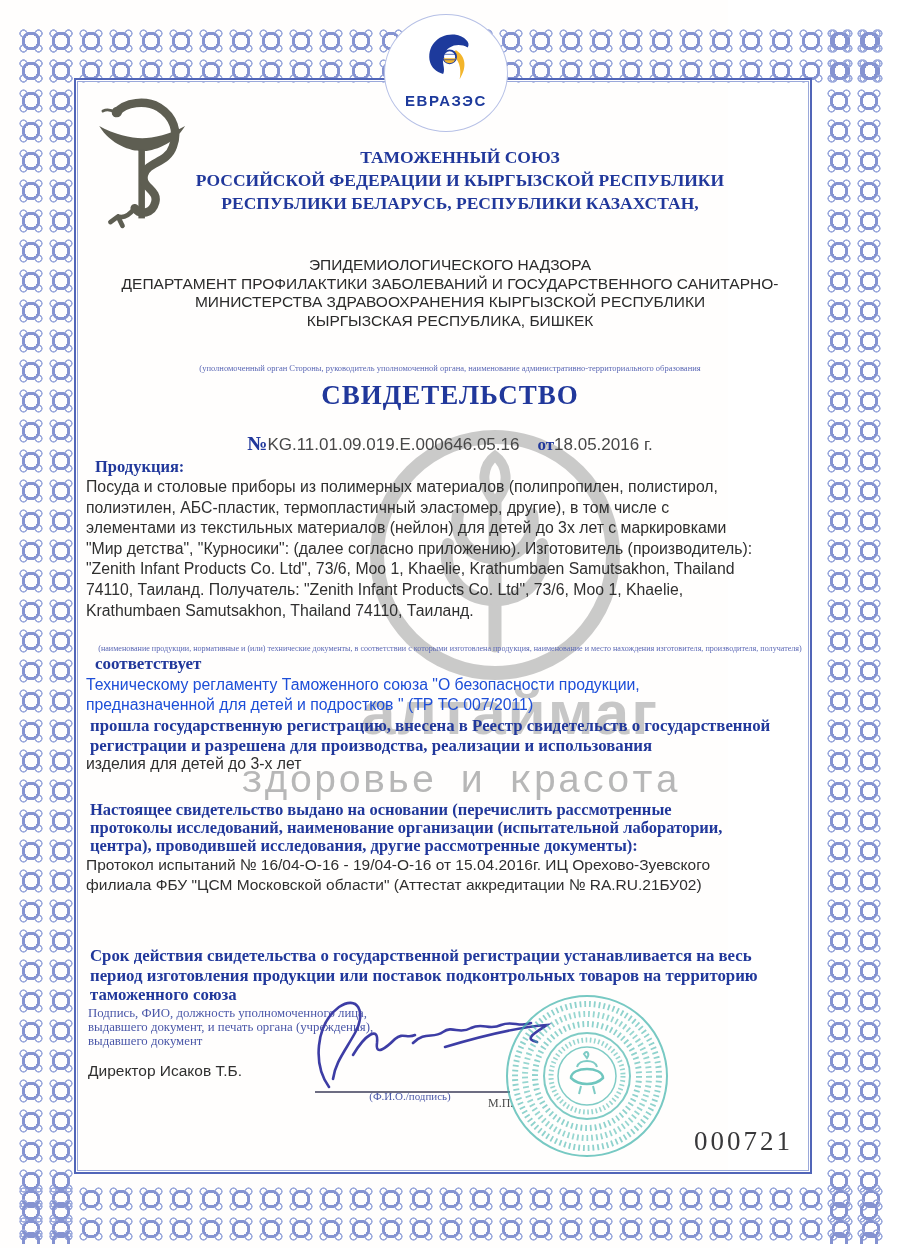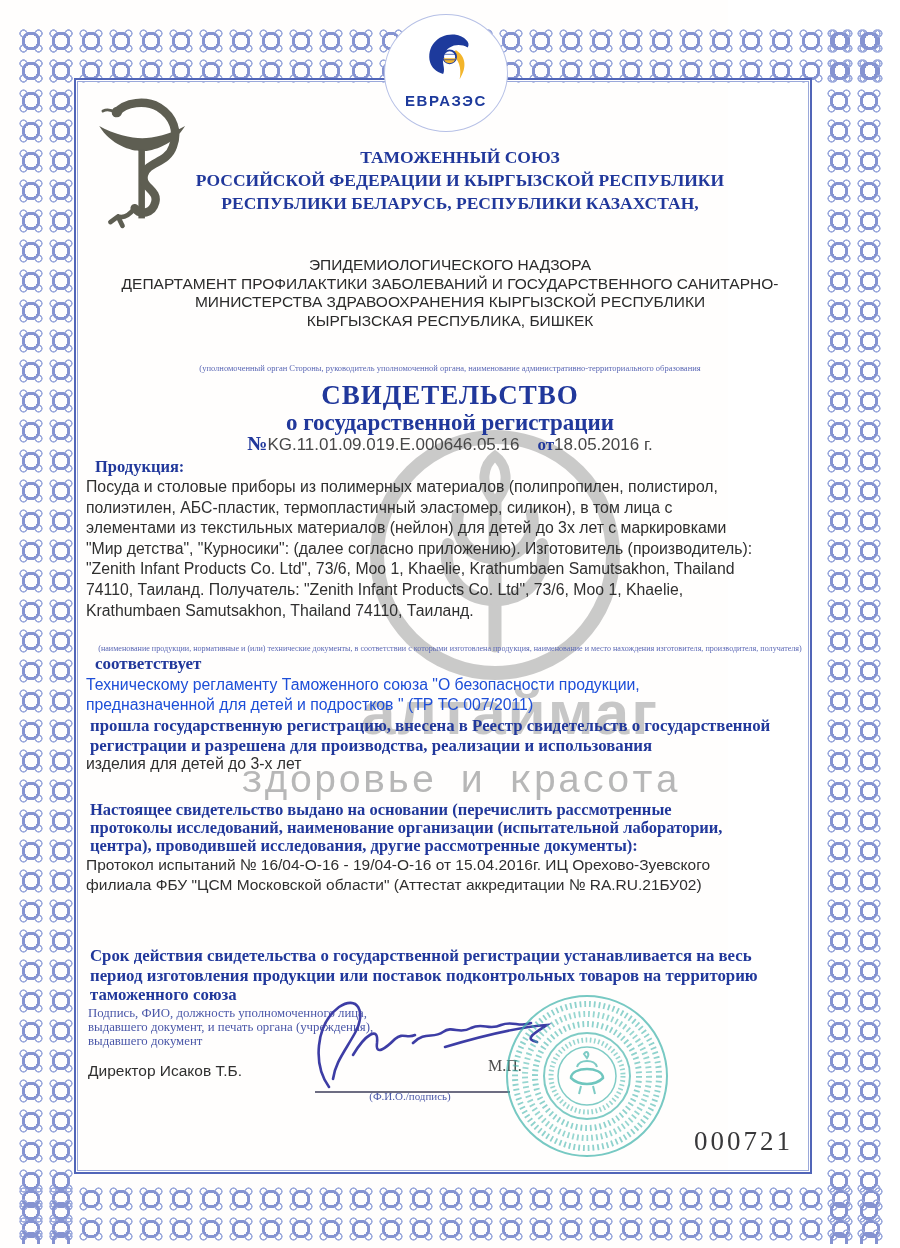--- a/index.html
+++ b/index.html
@@ -60,21 +60,21 @@
   .basis-label{left:90px;top:801px;}
   .basis-label div{font-size:16.5px;line-height:17.8px;white-space:nowrap;}
   .basis-text{left:86px;top:855px;}
   .basis-text div{font-size:15.5px;line-height:20px;white-space:nowrap;}
   .validity{left:90px;top:946px;}
   .validity div{font-size:16.8px;line-height:19.5px;white-space:nowrap;}
   .sig-note{left:88px;top:1006px;}
   .sig-note div{font-size:12.8px;line-height:14.2px;color:#4a57a8;white-space:nowrap;}
   .signer{left:88px;top:1062px;font-size:15.5px;}
   .sig-caption{left:330px;top:1090px;width:160px;font-size:11px;text-align:center;color:#4a57a8;}
-  .mp{left:488px;top:1057px;font-family:"Liberation Serif",serif;font-size:16px;color:#4c4c4c;}
+  .mp{left:488px;top:1096px;font-family:"Liberation Serif",serif;font-size:12px;color:#4c4c4c;}
   .serial{left:694px;top:1126px;font-family:"Liberation Serif",serif;font-size:27px;
           letter-spacing:3px;color:#38383a;}
   
   .wm{z-index:1;pointer-events:none;}
   .wm-tree{left:358px;top:418px;opacity:.45;}
   .wm-text1{left:180px;top:682px;width:660px;text-align:center;font-size:62px;line-height:1;
             font-weight:bold;color:#9b9b9b;opacity:.55;letter-spacing:2px;
             font-family:"Liberation Sans",sans-serif;}
   .wm-text2{left:200px;top:763px;width:520px;text-align:center;font-size:39px;line-height:1;
             color:#ababab;opacity:.85;letter-spacing:1px;font-family:Liberation Mono, monospace;}
@@ -126,33 +126,32 @@
   <div class="abs txt dept sans">
     <div>ЭПИДЕМИОЛОГИЧЕСКОГО НАДЗОРА</div>
     <div>ДЕПАРТАМЕНТ ПРОФИЛАКТИКИ ЗАБОЛЕВАНИЙ И ГОСУДАРСТВЕННОГО САНИТАРНО-</div>
     <div>МИНИСТЕРСТВА ЗДРАВООХРАНЕНИЯ КЫРГЫЗСКОЙ РЕСПУБЛИКИ</div>
     <div>КЫРГЫЗСКАЯ РЕСПУБЛИКА, БИШКЕК</div>
   </div>
 
   <div class="abs txt note org-note nowrap">(уполномоченный орган Стороны, руководитель уполномоченной органа, наименование административно-территориального образования</div>
 
   <div class="abs txt serifB cert-title">СВИДЕТЕЛЬСТВО</div>
-  <div class="abs txt serifB cert-sub">о государственной регистрации</div>
 
   <div class="abs txt numrow">
     <span class="serifB num-mark">№</span>
     <span class="sans num-val">KG.11.01.09.019.E.000646.05.16</span>
     <span class="serifB num-from">от</span>
     <span class="sans num-date">18.05.2016 г.</span>
   </div>
 
   <div class="abs txt serifB prod-label">Продукция:</div>
   <div class="abs txt prod-lines sans">
     <div>Посуда и столовые приборы из полимерных материалов (полипропилен, полистирол,</div>
-    <div>полиэтилен, АБС-пластик, термопластичный эластомер, силикон), в том лица с</div>
+    <div>полиэтилен, АБС-пластик, термопластичный эластомер, другие), в том числе с</div>
     <div>элементами из текстильных материалов (нейлон) для детей до 3х лет с маркировками</div>
     <div>"Мир детства", "Курносики": (далее согласно приложению). Изготовитель (производитель):</div>
     <div>"Zenith Infant Products Co. Ltd", 73/6, Moo 1, Khaelie, Krathumbaen Samutsakhon, Thailand</div>
     <div>74110, Таиланд.  Получатель: "Zenith Infant Products Co. Ltd", 73/6, Moo 1, Khaelie,</div>
     <div>Krathumbaen Samutsakhon, Thailand 74110, Таиланд.</div>
   </div>
   <div class="abs txt note prod-note">(наименование продукции, нормативные и (или) технические документы, в соответствии с которыми изготовлена продукция, наименование и место нахождения изготовителя, производителя, получателя)</div>
 
   <div class="abs txt serifB conf-label">соответствует</div>
   <div class="abs txt conf-lines sans">

